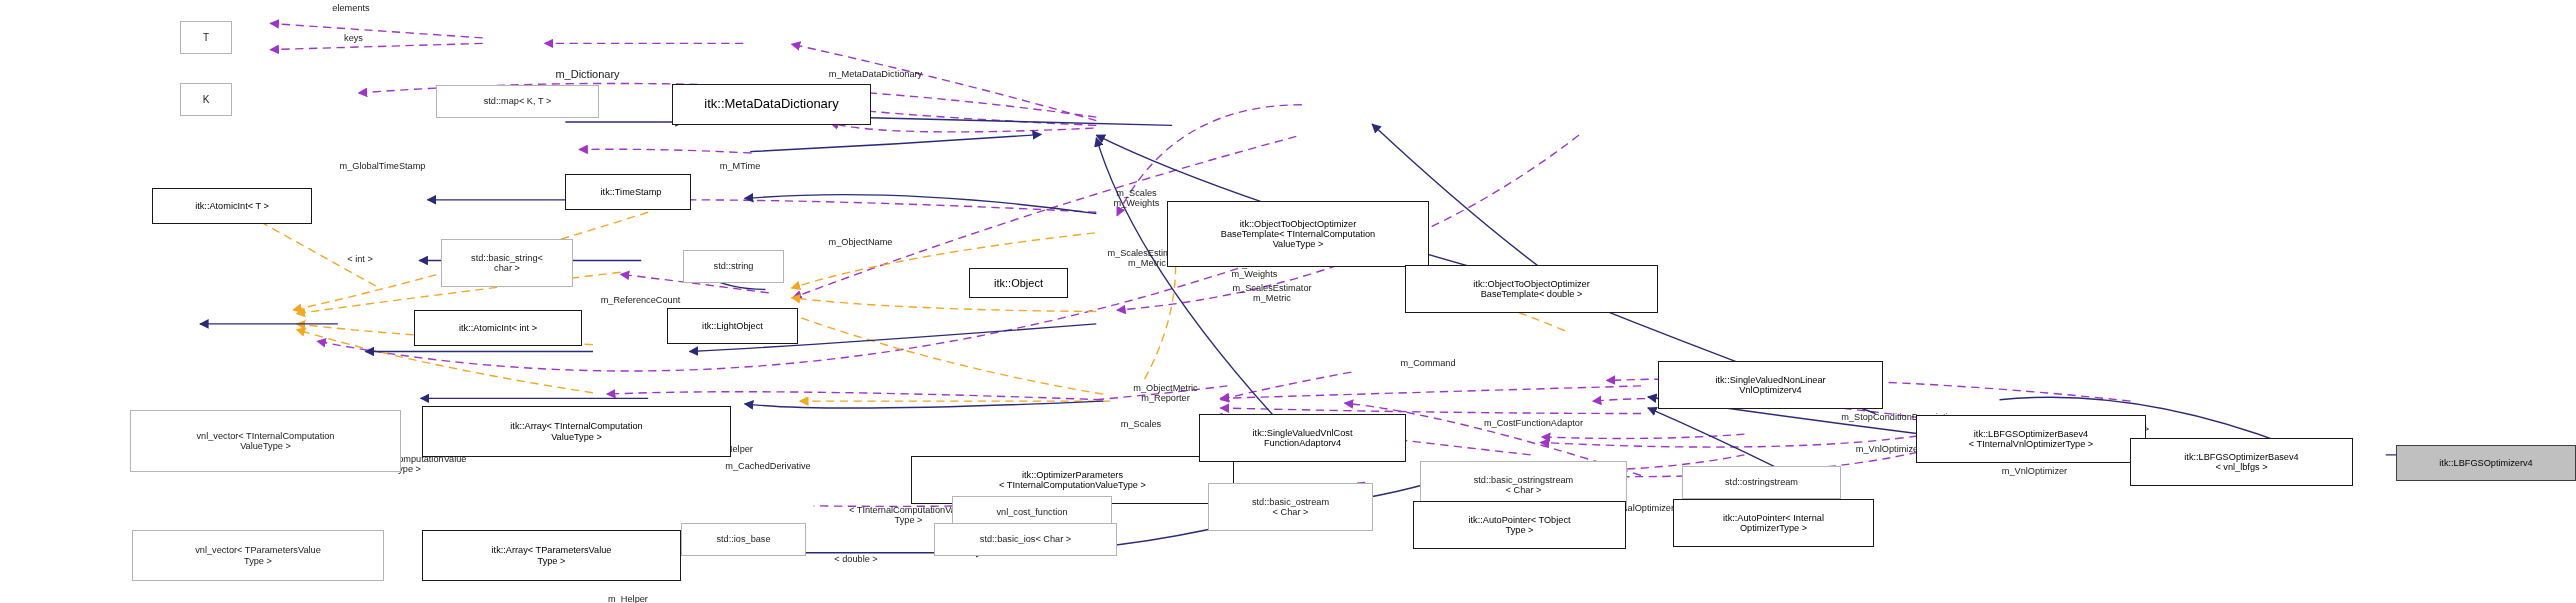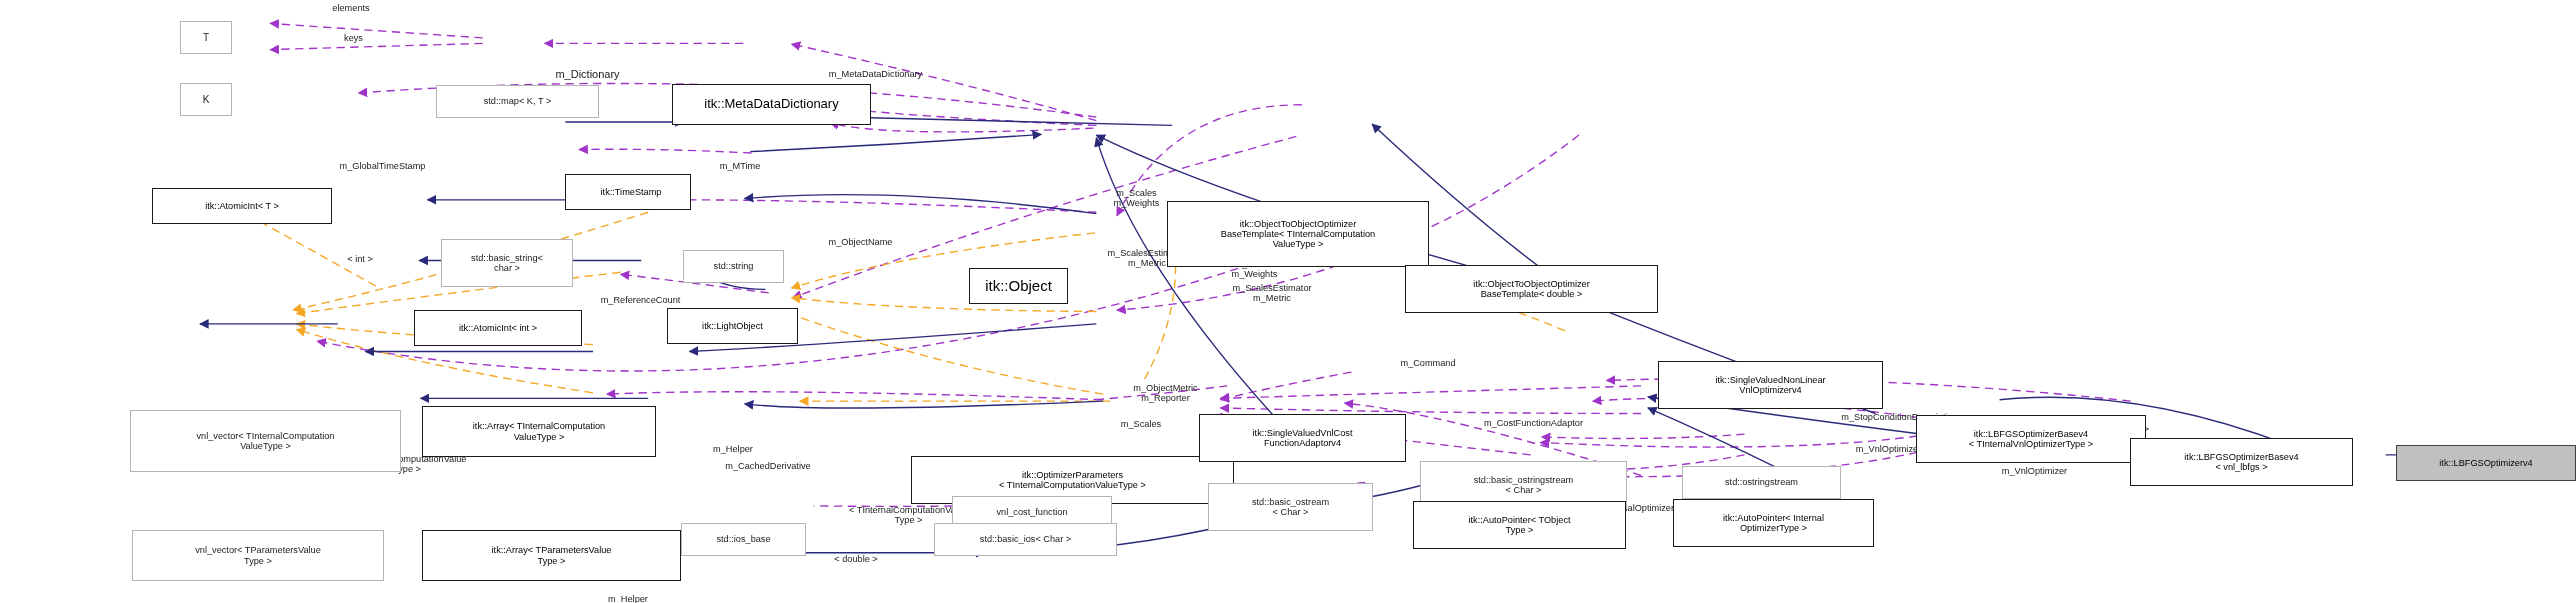--- a/index.html
+++ b/index.html
@@ -207,31 +207,31 @@
 
       <path d="M 1058 802 L 1428 802" stroke="#2a2a7a" marker-end="url(#ah-blue)"></path>
     </g>
   </svg>
 
   <div id="node-layer">
       <div class="node thin" style="left: 180px; top: 21.4px; width: 52px; height: 33px; font-size: 10px;">T</div>
       <div class="node thin" style="left: 180px; top: 83px; width: 52px; height: 33px; font-size: 10px;">K</div>
       <div class="node thin" style="left: 436px; top: 85px; width: 163px; height: 33px; font-size: 9.2px;">std::map&lt; K, T &gt;</div>
       <div class="node thick" style="left: 660px; top: 84px; width: 199px; height: 41px; font-size: 13px; margin-left: 12px;">itk::MetaDataDictionary</div>
-      <div class="node thick" style="left: 152px; top: 188px; width: 180px; height: 36px; font-size: 9.2px;">itk::AtomicInt&lt; T &gt;</div>
+      <div class="node thick" style="left: 152px; top: 188px; width: 160px; height: 36px; font-size: 9.2px;">itk::AtomicInt&lt; T &gt;</div>
       <div class="node thick" style="left: 565px; top: 174px; width: 126px; height: 36px; font-size: 9.2px; padding-left: 6px;">itk::TimeStamp</div>
       <div class="node thin" style="left: 441px; top: 239px; width: 132px; height: 48px; font-size: 9.2px;">std::basic_string&lt;
 char &gt;</div>
       <div class="node thin" style="left: 683px; top: 250px; width: 101px; height: 33px; font-size: 9.2px;">std::string</div>
       <div class="node thick" style="left: 414px; top: 310px; width: 168px; height: 36px; font-size: 9.2px;">itk::AtomicInt&lt; int &gt;</div>
       <div class="node thick" style="left: 667px; top: 308px; width: 131px; height: 36px; font-size: 9.2px;">itk::LightObject</div>
-      <div class="node thick" style="left: 969px; top: 268px; width: 99px; height: 36px; font-size: 15px;">itk::Object</div>
+      <div class="node thick" style="left: 969px; top: 268px; width: 99px; height: 30px; font-size: 11px;">itk::Object</div>
       <div class="node thin" style="left: 130px; top: 410px; width: 271px; height: 62px; font-size: 9.2px;">vnl_vector&lt; TInternalComputation
 ValueType &gt;</div>
-      <div class="node thick" style="left: 422px; top: 406px; width: 234px; height: 51px; font-size: 9.2px;">itk::Array&lt; TInternalComputation
+      <div class="node thick" style="left: 422px; top: 406px; width: 309px; height: 51px; font-size: 9.2px;">itk::Array&lt; TInternalComputation
 ValueType &gt;</div>
       <div class="node thin" style="left: 132px; top: 530px; width: 252px; height: 51px; font-size: 9.2px;">vnl_vector&lt; TParametersValue
 Type &gt;</div>
       <div class="node thick" style="left: 422px; top: 530px; width: 259px; height: 51px; font-size: 9.2px;">itk::Array&lt; TParametersValue
 Type &gt;</div>
       <div class="node thick" style="left: 911px; top: 456px; width: 323px; height: 48px; font-size: 9.2px;">itk::OptimizerParameters
 &lt; TInternalComputationValueType &gt;</div>
       <div class="node thick" style="left: 1167px; top: 201px; width: 262px; height: 66px; font-size: 9.2px;">itk::ObjectToObjectOptimizer
 BaseTemplate&lt; TInternalComputation
 ValueType &gt;</div>

